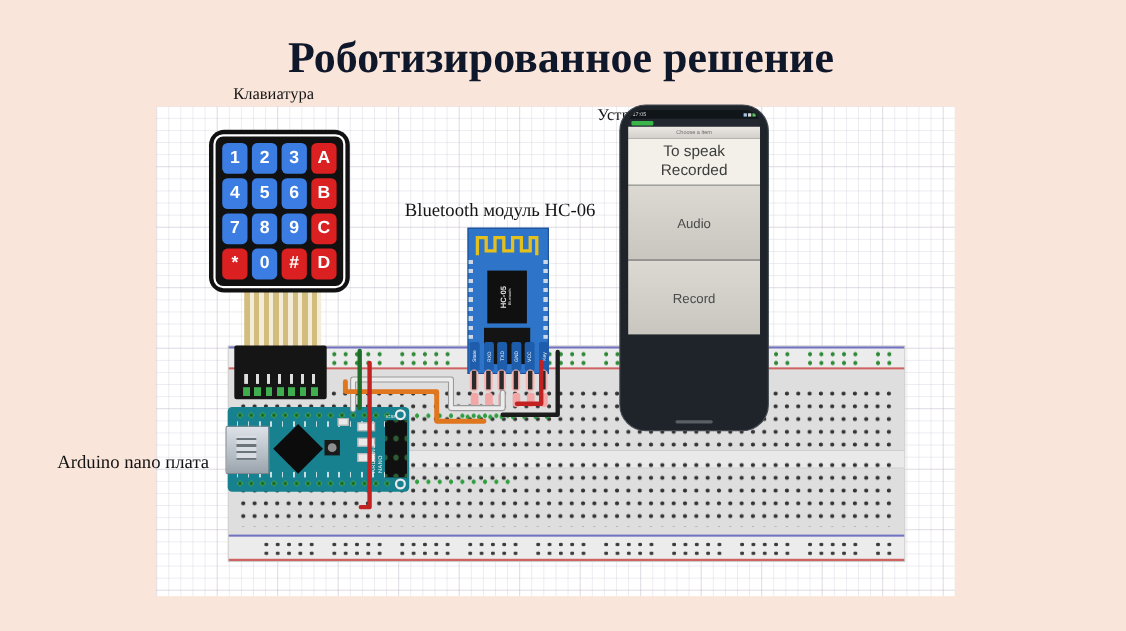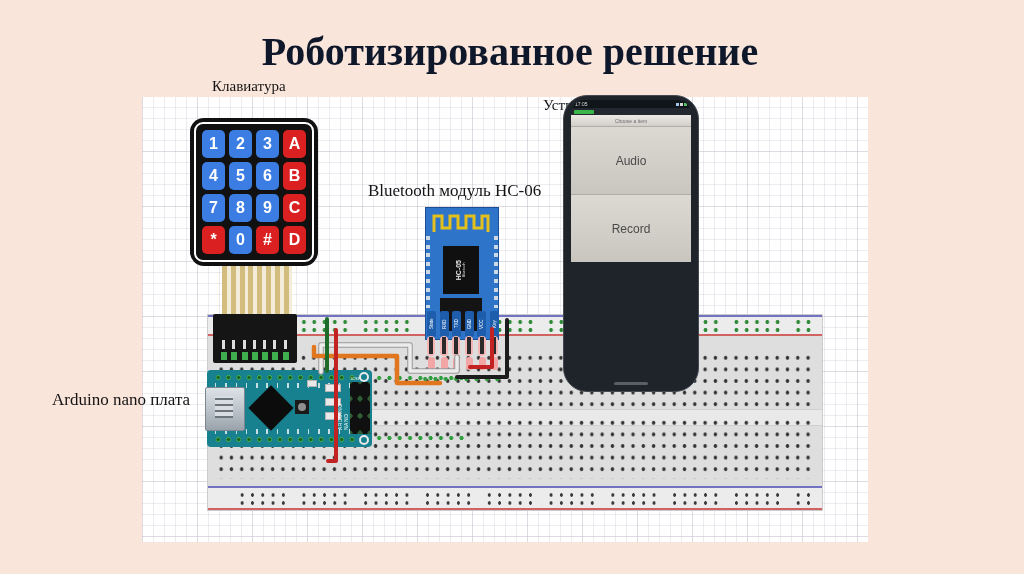--- a/index.html
+++ b/index.html
@@ -14,21 +14,21 @@
       linear-gradient(0deg, rgba(186,186,204,.28) 1px, transparent 1px),
       linear-gradient(90deg, rgba(196,178,190,.30) 1px, transparent 1px),
       linear-gradient(0deg, rgba(196,178,190,.30) 1px, transparent 1px);
     background-size:11px 11px,11px 11px,55px 55px,55px 55px;}
   #title{left:152px;top:28px;width:716px;text-align:center;font-size:40px;
     font-weight:700;color:#0f172a;}
   .lbl{color:#141414;white-space:nowrap;}
   #lbl-kbd{left:212px;top:78px;font-size:15px;}
   #lbl-dev{left:543px;top:65px;font-size:15px;margin-top:32px;}
   #lbl-bt{left:368px;top:181px;font-size:17px;}
-  #lbl-ard{left:52px;top:390px;font-size:17px;}
+  #lbl-ard{left:52px;top:410px;font-size:17px;}
 
   
   #keypad{left:190px;top:118px;width:128px;height:148px;background:#111;
     border-radius:14px;z-index:3;}
   #keypad .inner{position:absolute;inset:4px;border:2px solid #fff;border-radius:9px;
     background:#111;display:grid;grid-template-columns:repeat(4,1fr);
     grid-template-rows:repeat(4,1fr);gap:4px;padding:6px;}
   .key{border-radius:5px;display:flex;align-items:center;justify-content:center;
     color:#fff;font-family:"Liberation Sans",sans-serif;font-weight:700;font-size:16px;}
   .kb{background:#3b7de2;} .kr{background:#da2020;}
@@ -271,17 +271,21 @@
       <span class="ic">
         <i style="background:#9fc4e8;"></i>
         <i style="background:#d8d8d8;"></i>
         <i style="background:#58c25e;"></i>
       </span>
     </div>
     <div id="tabstrip">
       <div class="tag"></div>
     </div>
     <div id="picker">Choose a item</div>
+    <div id="phead">
+      <div class="l1">To speak</div>
+      <div class="l2">Recorded</div>
+    </div>
     <div class="pbtn" id="pb0">Audio</div>
     <div class="pbtn" id="pb2">Record</div>
   </div>
   <div id="homebar"></div>
 </div>
 
 </body></html>

